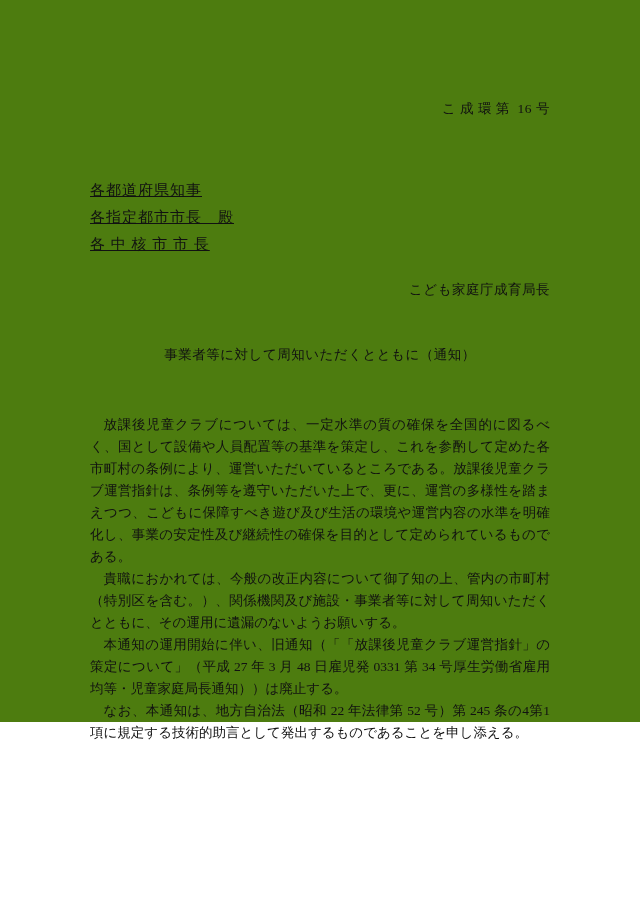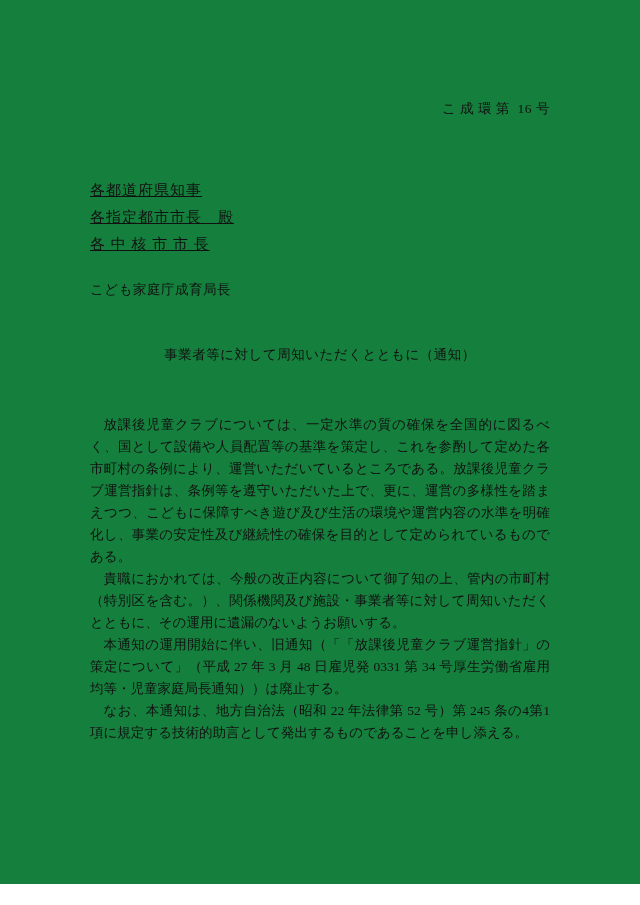--- a/index.html
+++ b/index.html
@@ -10,22 +10,22 @@
   body {
     width: 640px;
     height: 905px;
     overflow: hidden;
     font-family: "Liberation Serif", "DejaVu Serif", serif;
     color: #111111;
   }
   .page {
     box-sizing: border-box;
     width: 640px;
-    height: 884px;
-    background: #15803d;
+    height: 722px;
+    background: #4d7c0f;
     padding: 96px 90px 50px 90px;
   }
   .doc-number,
   .doc-date {
     text-align: right;
     font-size: 13.5px;
     line-height: 25px;
     letter-spacing: 0.5px;
     white-space: pre;
   }
@@ -34,20 +34,21 @@
     font-size: 15px;
     line-height: 27px;
     letter-spacing: 1px;
     text-decoration: underline;
   }
   .addressee-line {
     white-space: pre;
   }
   .sender {
     margin-top: 22px;
+    text-align: right;
     font-size: 13.5px;
     line-height: 20px;
     letter-spacing: 0.5px;
   }
   .title {
     margin: 46px 0 0 0;
     text-align: center;
     font-size: 13.5px;
     font-weight: normal;
     letter-spacing: 0.5px;

